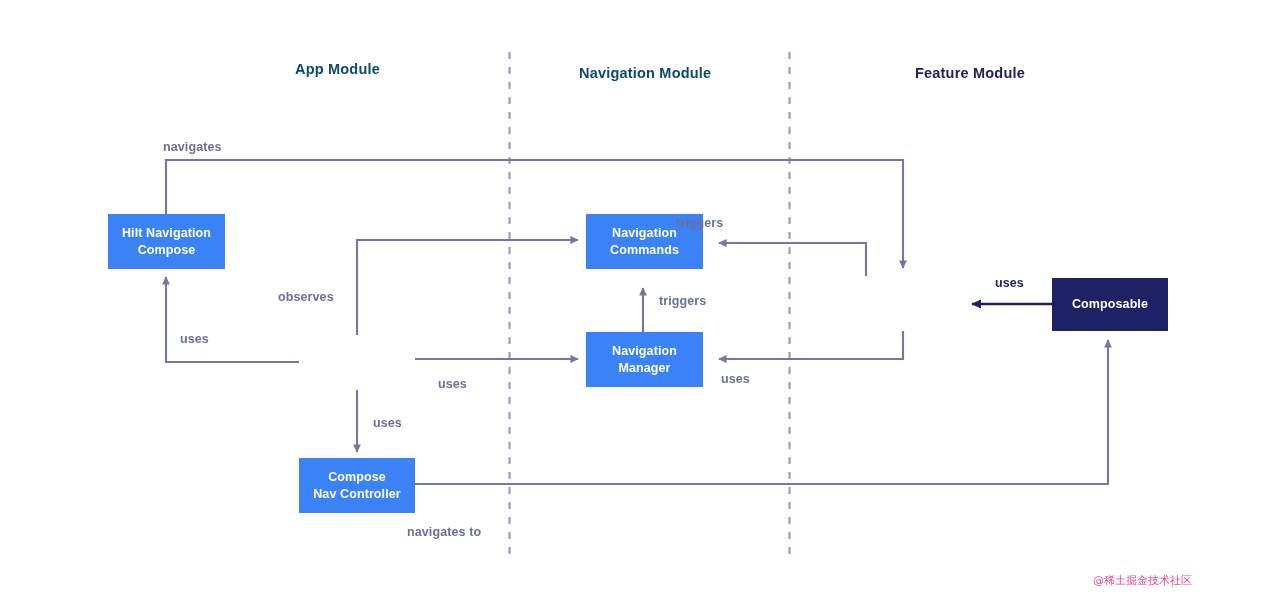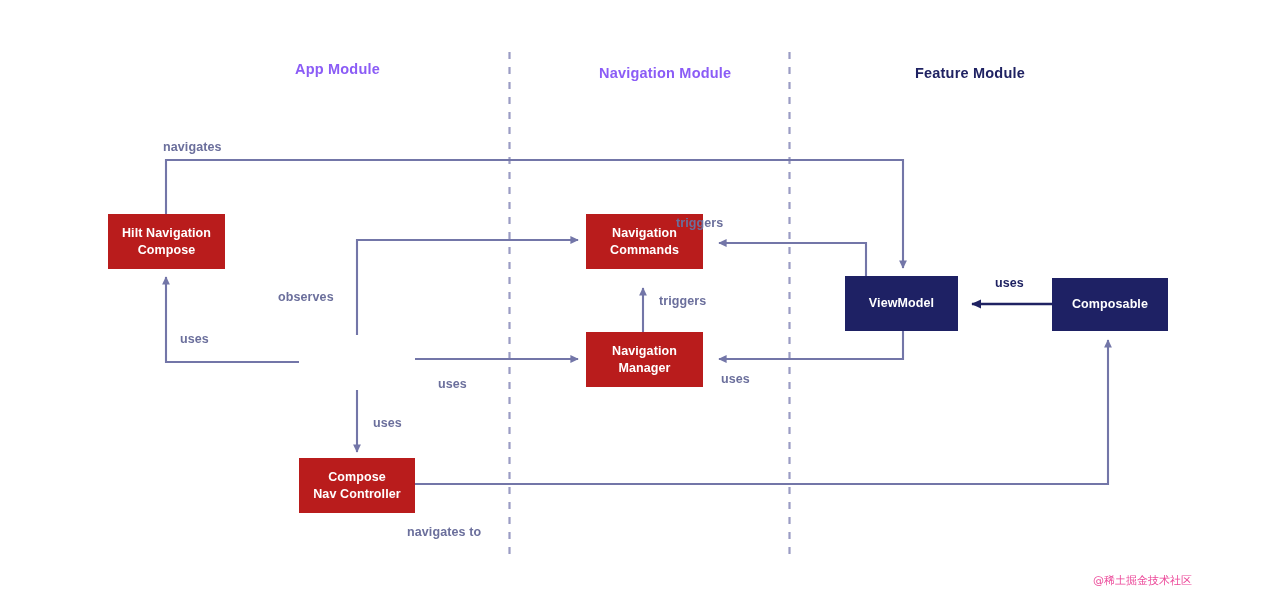--- a/index.html
+++ b/index.html
@@ -23,41 +23,41 @@
     top: 0;
     width: 1272px;
     height: 616px;
   }
   .module-title {
     position: absolute;
     font-size: 14.5px;
     font-weight: bold;
     letter-spacing: 0.2px;
     white-space: nowrap;
-    color: #8b5cf6;
+    color: #0c4a6e;
   }
   .module-title.feature {
     color: #1f2262;
   }
   .node {
     position: absolute;
     box-sizing: border-box;
     display: flex;
     align-items: center;
     justify-content: center;
     text-align: center;
     color: #ffffff;
     font-size: 12.5px;
     font-weight: bold;
     line-height: 1.33;
     letter-spacing: 0.1px;
     white-space: pre-line;
   }
   .node.lilac {
-    background: #b91c1c;
+    background: #3b82f6;
   }
   .node.navy {
     background: #1e2164;
   }
   .edge-label {
     position: absolute;
     font-size: 12.5px;
     font-weight: bold;
     letter-spacing: 0.1px;
     white-space: nowrap;
@@ -116,37 +116,36 @@
 
       <path d="M414,484 L1108,484 L1108,340" marker-end="url(#arrow-lilac)"></path>
     </g>
 
     <g fill="none" stroke="#1f2262" stroke-width="2.6">
       <path d="M1052,304 L972,304" marker-end="url(#arrow-navy)"></path>
     </g>
   </svg>
 
   <div class="module-title" style="left:295px; top:61px;">App Module</div>
-  <div class="module-title" style="left:579px; top:65px;margin-left:20px;">Navigation Module</div>
+  <div class="module-title" style="left:579px; top:65px;">Navigation Module</div>
   <div class="module-title feature" style="left:915px; top:65px;">Feature Module</div>
 
   <div class="node lilac" style="left:108px; top:214px; width:117px; height:55px;">Hilt Navigation
 Compose</div>
 
 
   <div class="node lilac" style="left:299px; top:458px; width:116px; height:55px;">Compose
 Nav Controller</div>
 
   <div class="node lilac" style="left:586px; top:214px; width:117px; height:55px;">Navigation
 Commands</div>
 
   <div class="node lilac" style="left:586px; top:332px; width:117px; height:55px;">Navigation
 Manager</div>
 
-  <div class="node navy" style="left:845px; top:276px; width:113px; height:55px;">ViewModel</div>
 
   <div class="node navy" style="left:1052px; top:278px; width:116px; height:53px;">Composable</div>
 
   <div class="edge-label" style="left:163px; top:140px;">navigates</div>
 
   <div class="edge-label" style="left:180px; top:332px;">uses</div>
 
   <div class="edge-label" style="left:278px; top:290px;">observes</div>
 
   <div class="edge-label" style="left:438px; top:377px;">uses</div>

